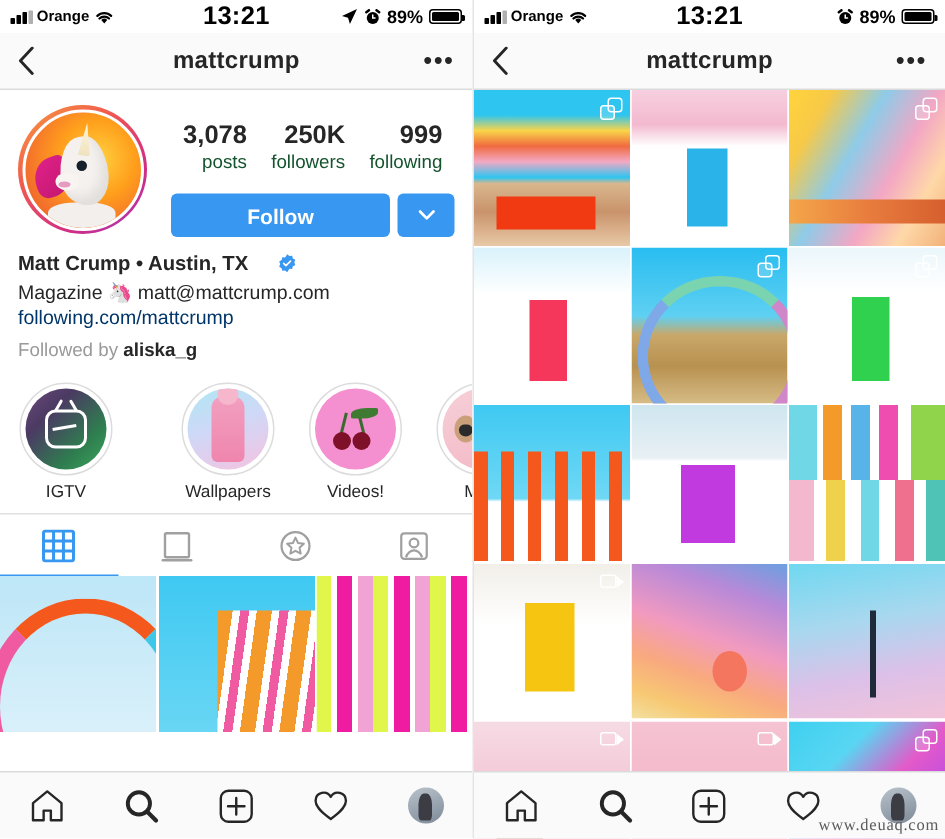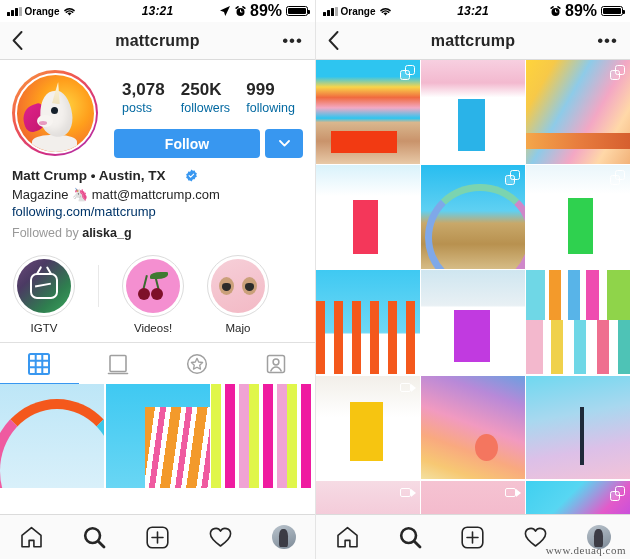--- a/index.html
+++ b/index.html
@@ -12,28 +12,28 @@
   .screens { display: flex; width: 630px; height: 559px; }
   .phone { width: 315px; height: 559px; position: relative; background: #fff; overflow: hidden; }
   .phone.right { border-left: 1px solid #e4e4e4; }
 
   
   .statusbar {
     height: 22px; display: flex; align-items: center;
     padding: 0 7px; font-size: 11.5px; font-weight: bold; color: #000;
   }
   .sb-left { display: flex; align-items: center; gap: 3px; flex: 1; }
-  .sb-center { flex: 0 0 auto; letter-spacing: .2px; font-size: 12px; font-style: italic; }
+  .sb-center { flex: 0 0 auto; letter-spacing: .2px; font-size: 17px; }
   .sb-right { display: flex; align-items: center; gap: 4px; flex: 1; justify-content: flex-end; }
   .bars { display: flex; align-items: flex-end; gap: 1.5px; height: 9px; }
   .bars i { display: block; width: 2.5px; background: #000; border-radius: .5px; }
   .bars i:nth-child(1){height:4px} .bars i:nth-child(2){height:6px}
   .bars i:nth-child(3){height:8px} .bars i:nth-child(4){height:9px; background:#b0b0b0}
   .carrier { font-size: 10px; font-weight: bold; }
-  .battpct { font-size: 16px; font-weight: bold; }
+  .battpct { font-size: 12px; font-weight: bold; }
   .batt { width: 22px; height: 10px; border: 1.3px solid #000; border-radius: 2.5px; position: relative; }
   .batt::after { content:''; position:absolute; right:-3.4px; top:3px; width:2px; height:4px; background:#000; border-radius:0 1px 1px 0; }
   .batt i { position: absolute; left: 1.2px; top: 1.2px; bottom: 1.2px; width: 88%; background: #000; border-radius: 1px; }
 
   
   .navbar {
     height: 38px; display: flex; align-items: center;
     padding: 0 12px; border-bottom: 1px solid #dbdbdb; background: #fafafa;
   }
   .nav-back { width: 26px; display: flex; align-items: center; cursor: pointer; }
@@ -70,23 +70,23 @@
   .uni-eye { position: absolute; left: 45%; top: 42%; width: 7px; height: 7px; background: #15202b; border-radius: 50%; }
   .uni-wing {
     position: absolute; left: 8%; top: 40%; width: 30%; height: 34%;
     background: linear-gradient(150deg,#e0218a,#c2186f); border-radius: 60% 20% 55% 30%;
     transform: rotate(-18deg);
   }
   .uni-body { position: absolute; left: 20%; bottom: 0; width: 58%; height: 22%; background: #f2efec; border-radius: 40% 40% 0 0; }
 
   .stats-col { flex: 1; padding-left: 16px; }
   .stats { display: flex; justify-content: space-around; padding-top: 10px; }
-  .stat { text-align: left; }
+  .stat { text-align: right; }
   .stat-num { font-size: 17px; font-weight: bold; color: #262626; line-height: 20px; }
-  .stat-lbl { font-size: 12.5px; color: #0369a1; line-height: 16px; }
+  .stat-lbl { font-size: 12.5px; color: #14532d; line-height: 16px; }
   .btn-row { display: flex; gap: 5px; margin-top: 13px; }
   .follow-btn {
     flex: 1; height: 29px; border-radius: 4px; color: #fff;
     font-size: 14px; font-weight: bold; display: flex; align-items: center;
     justify-content: center; cursor: pointer;
   }
   .drop-btn {
     width: 38px; height: 29px; border-radius: 4px; display: flex;
     align-items: center; justify-content: center; cursor: pointer;
   }
@@ -351,20 +351,28 @@
             <div class="igtv-glyph">
                 <span class="igtv-ant"></span>
               </div>
           </div>
         </div>
         <div class="hl-lbl">IGTV</div>
       </div>
       <div class="hl-divider"></div>
       <div class="hl">
         <div class="hl-ring">
+          <div class="hl-img hl1">
+            <div class="wall-fig"></div>
+          </div>
+        </div>
+        <div class="hl-lbl">Wallpapers</div>
+      </div>
+      <div class="hl">
+        <div class="hl-ring">
           <div class="hl-img hl2">
             <div class="cherry">
               <span class="st s1"></span>
                 <span class="st s2"></span>
                 <span class="lf"></span>
               <span class="bl b1"></span>
                 <span class="bl b2"></span>
             </div>
           </div>
         </div>

